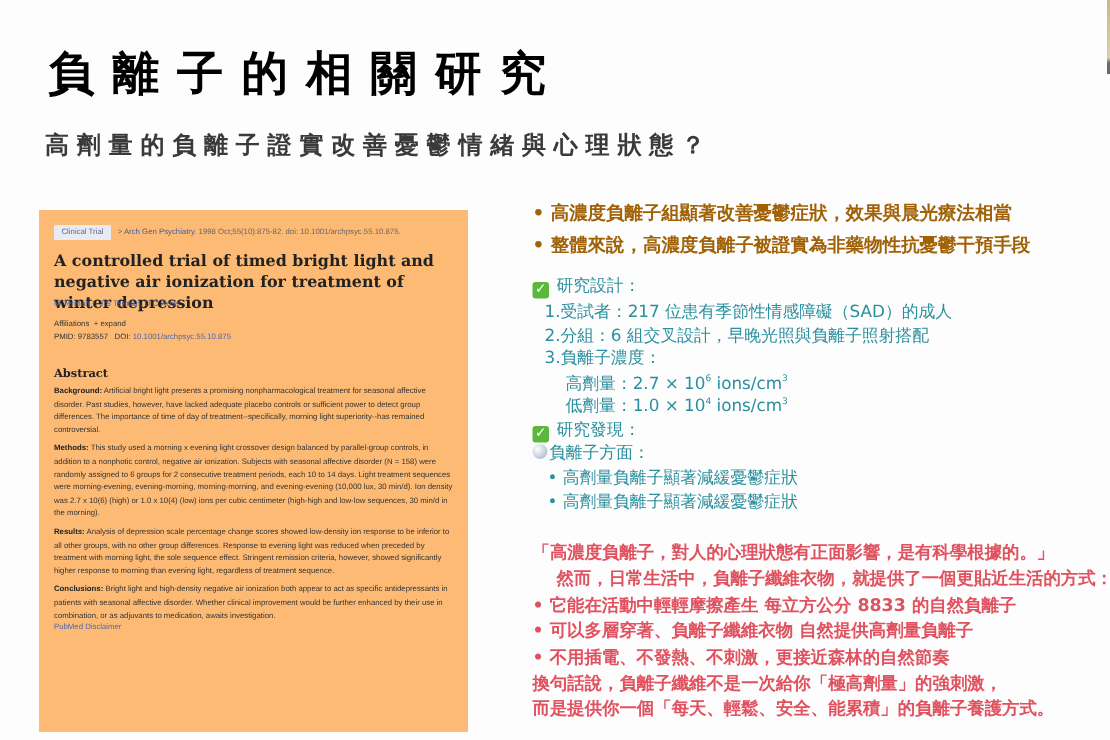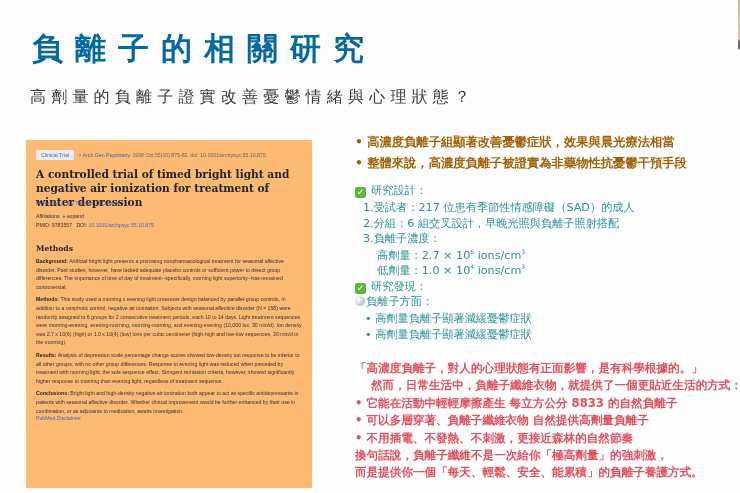--- a/index.html
+++ b/index.html
@@ -8,26 +8,26 @@
       background: #fdfdfd;
       font-family: "DejaVu Sans", sans-serif;
       position: relative;
     }
     .right-edge {
       position: absolute; right: 0; top: 0; width: 2px; height: 70px;
       background: linear-gradient(#c9b98a, #d9cfa8 55%, #6b6b6b 60%, #6b6b6b 70%, transparent 71%);
     }
     .title {
       position: absolute; left: 32px; top: 28px;
-      font-size: 31px; font-weight: bold; color: #0369a1;
+      font-size: 31px; font-weight: bold; color: #000000;
       letter-spacing: 12px;
     }
     .subtitle {
       position: absolute; left: 30px; top: 87px;
-      font-size: 16px; color: #3a3a3a; letter-spacing: 5.2px;
+      font-size: 16px; color: #3a3a3a; letter-spacing: 5.2px; font-weight: bold;
     }
 
     
     .paper {
       position: absolute; left: 26px; top: 140px; width: 286px; height: 348px;
       background: #fdba74;
       font-family: "Liberation Sans", sans-serif;
       color: #333;
     }
     .paper-meta { position: absolute; left: 10px; top: 12px; font-size: 5.2px; color: #666; white-space: nowrap; }
@@ -83,21 +83,21 @@
   <div class="authors">M Terman ¹, J S Terman, D C Ross</div>
   <div class="affil">
     <span>Affiliations</span>&nbsp;
     <span>+ expand</span>
   </div>
   <div class="ids">
     <span>PMID: 9783557</span>&nbsp;&nbsp;
     <span>DOI:</span>
     <span class="doi">10.1001/archpsyc.55.10.875</span>
   </div>
-  <div class="abstract-h">Methods</div>
+  <div class="abstract-h">Abstract</div>
   <div class="abstract">
     <p><b>Background:</b> <span>Artificial bright light presents a promising nonpharmacological treatment for seasonal affective disorder. Past studies, however, have lacked adequate placebo controls or sufficient power to detect group differences. The importance of time of day of treatment--specifically, morning light superiority--has remained controversial.</span></p>
     <p><b>Methods:</b> <span>This study used a morning x evening light crossover design balanced by parallel-group controls, in addition to a nonphotic control, negative air ionization. Subjects with seasonal affective disorder (N = 158) were randomly assigned to 6 groups for 2 consecutive treatment periods, each 10 to 14 days. Light treatment sequences were morning-evening, evening-morning, morning-morning, and evening-evening (10,000 lux, 30 min/d). Ion density was 2.7 x 10(6) (high) or 1.0 x 10(4) (low) ions per cubic centimeter (high-high and low-low sequences, 30 min/d in the morning).</span></p>
     <p><b>Results:</b> <span>Analysis of depression scale percentage change scores showed low-density ion response to be inferior to all other groups, with no other group differences. Response to evening light was reduced when preceded by treatment with morning light, the sole sequence effect. Stringent remission criteria, however, showed significantly higher response to morning than evening light, regardless of treatment sequence.</span></p>
     <p><b>Conclusions:</b> <span>Bright light and high-density negative air ionization both appear to act as specific antidepressants in patients with seasonal affective disorder. Whether clinical improvement would be further enhanced by their use in combination, or as adjuvants to medication, awaits investigation.</span></p>
   </div>
   <div class="disclaimer">PubMed Disclaimer</div>
 </div>
 
 <div class="right">

